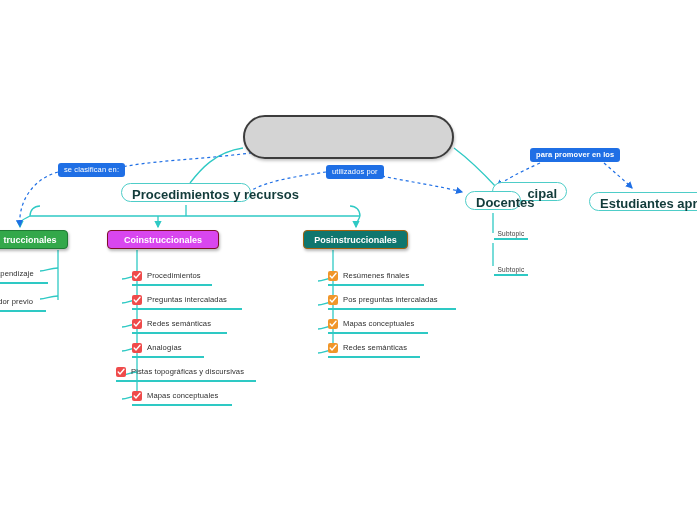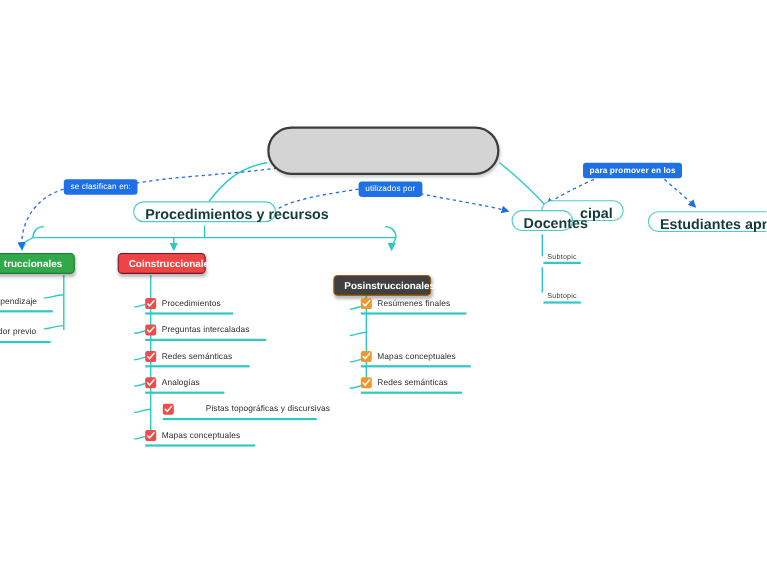--- a/index.html
+++ b/index.html
@@ -93,22 +93,22 @@
     color: #ffffff;
     font-size: 9px;
     font-weight: bold;
     height: 19px;
     line-height: 19px;
     text-align: center;
     padding: 0 9px;
     box-shadow: 1px 2px 3px rgba(0,0,0,0.28);
   }
   .cat-pre  { left: -8px;  top: 230px; background: #33a84a; border: 1.5px solid #1f7a33; width: 76px; }
-  .cat-co   { left: 107px; top: 230px; background: #ef4444; border: 1.5px solid #7d1128; width: 80px; }
-  .cat-pos  { left: 303px; top: 230px; background: #404040; border: 1.5px solid #a6610d; width: 89px; margin-top: 20px; }
+  .cat-co   { left: 107px; top: 230px; background: #d946ef; border: 1.5px solid #7d1128; width: 112px; }
+  .cat-pos  { left: 303px; top: 230px; background: #0f766e; border: 1.5px solid #a6610d; width: 105px; }
 
   
   .leaf {
     position: absolute;
     height: 15px;
     display: flex;
     align-items: center;
     white-space: nowrap;
   }
   .leaf .box {
@@ -276,21 +276,21 @@
   </div>
   <div class="leaf" style="left:132px; top:340px;">
     <span class="box box-red">
       <svg width="8" height="8" viewBox="0 0 8 8">
           <path d="M1.2,4.1 L3,6 L7,1.3" stroke="#ffffff" stroke-width="1.4" fill="none" stroke-linecap="round"></path>
         </svg>
     </span>
     <span class="txt">Analogías</span>
     <span class="rule" style="width:72px;"></span>
   </div>
-  <div class="leaf" style="left:148px; top:364px;gap:24px;">
+  <div class="leaf" style="left:116px; top:364px;">
     <span class="box box-red">
       <svg width="8" height="8" viewBox="0 0 8 8">
           <path d="M1.2,4.1 L3,6 L7,1.3" stroke="#ffffff" stroke-width="1.4" fill="none" stroke-linecap="round"></path>
         </svg>
     </span>
     <span class="txt">Pistas topográficas y discursivas</span>
     <span class="rule" style="width:140px;"></span>
   </div>
   <div class="leaf" style="left:132px; top:388px;">
     <span class="box box-red">
@@ -303,20 +303,29 @@
   </div>
 
   <div class="leaf" style="left:328px; top:268px;">
     <span class="box box-org">
       <svg width="8" height="8" viewBox="0 0 8 8">
           <path d="M1.2,4.1 L3,6 L7,1.3" stroke="#ffffff" stroke-width="1.4" fill="none" stroke-linecap="round"></path>
         </svg>
     </span>
     <span class="txt">Resúmenes finales</span>
     <span class="rule" style="width:96px;"></span>
+  </div>
+  <div class="leaf" style="left:328px; top:292px;">
+    <span class="box box-org">
+      <svg width="8" height="8" viewBox="0 0 8 8">
+          <path d="M1.2,4.1 L3,6 L7,1.3" stroke="#ffffff" stroke-width="1.4" fill="none" stroke-linecap="round"></path>
+        </svg>
+    </span>
+    <span class="txt">Pos preguntas intercaladas</span>
+    <span class="rule" style="width:128px;"></span>
   </div>
   <div class="leaf" style="left:328px; top:316px;">
     <span class="box box-org">
       <svg width="8" height="8" viewBox="0 0 8 8">
           <path d="M1.2,4.1 L3,6 L7,1.3" stroke="#ffffff" stroke-width="1.4" fill="none" stroke-linecap="round"></path>
         </svg>
     </span>
     <span class="txt">Mapas conceptuales</span>
     <span class="rule" style="width:100px;"></span>
   </div>

